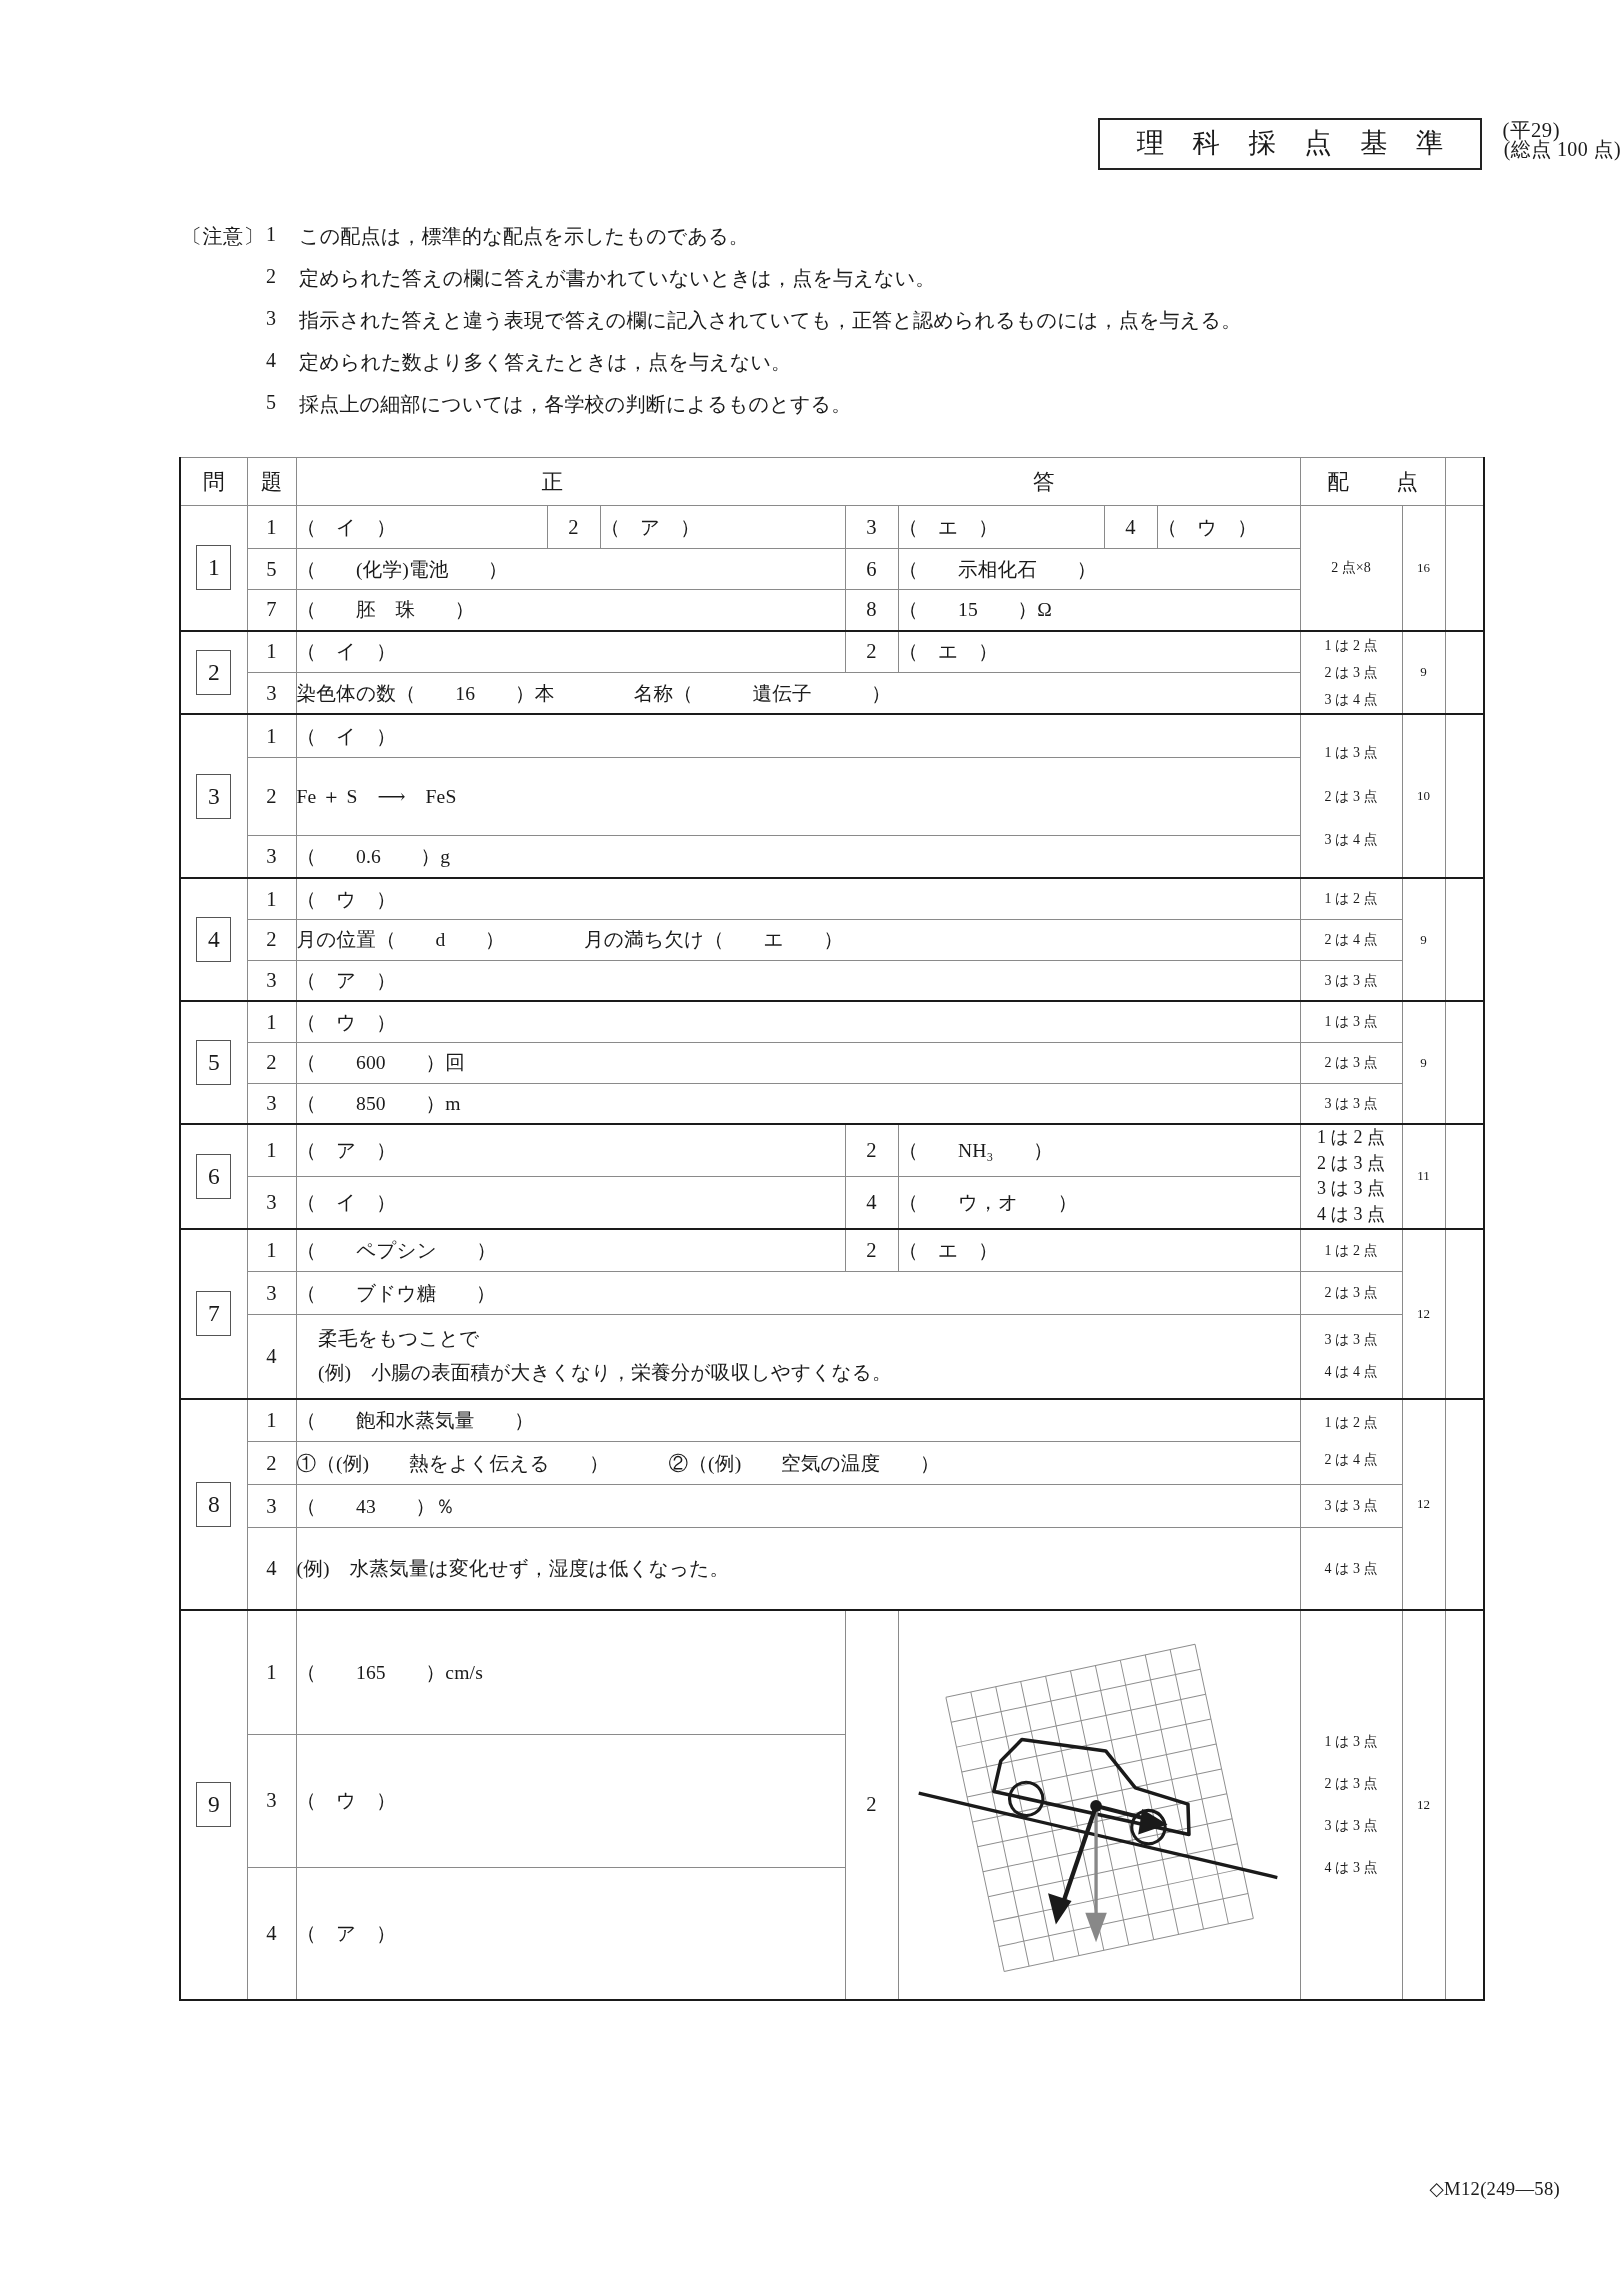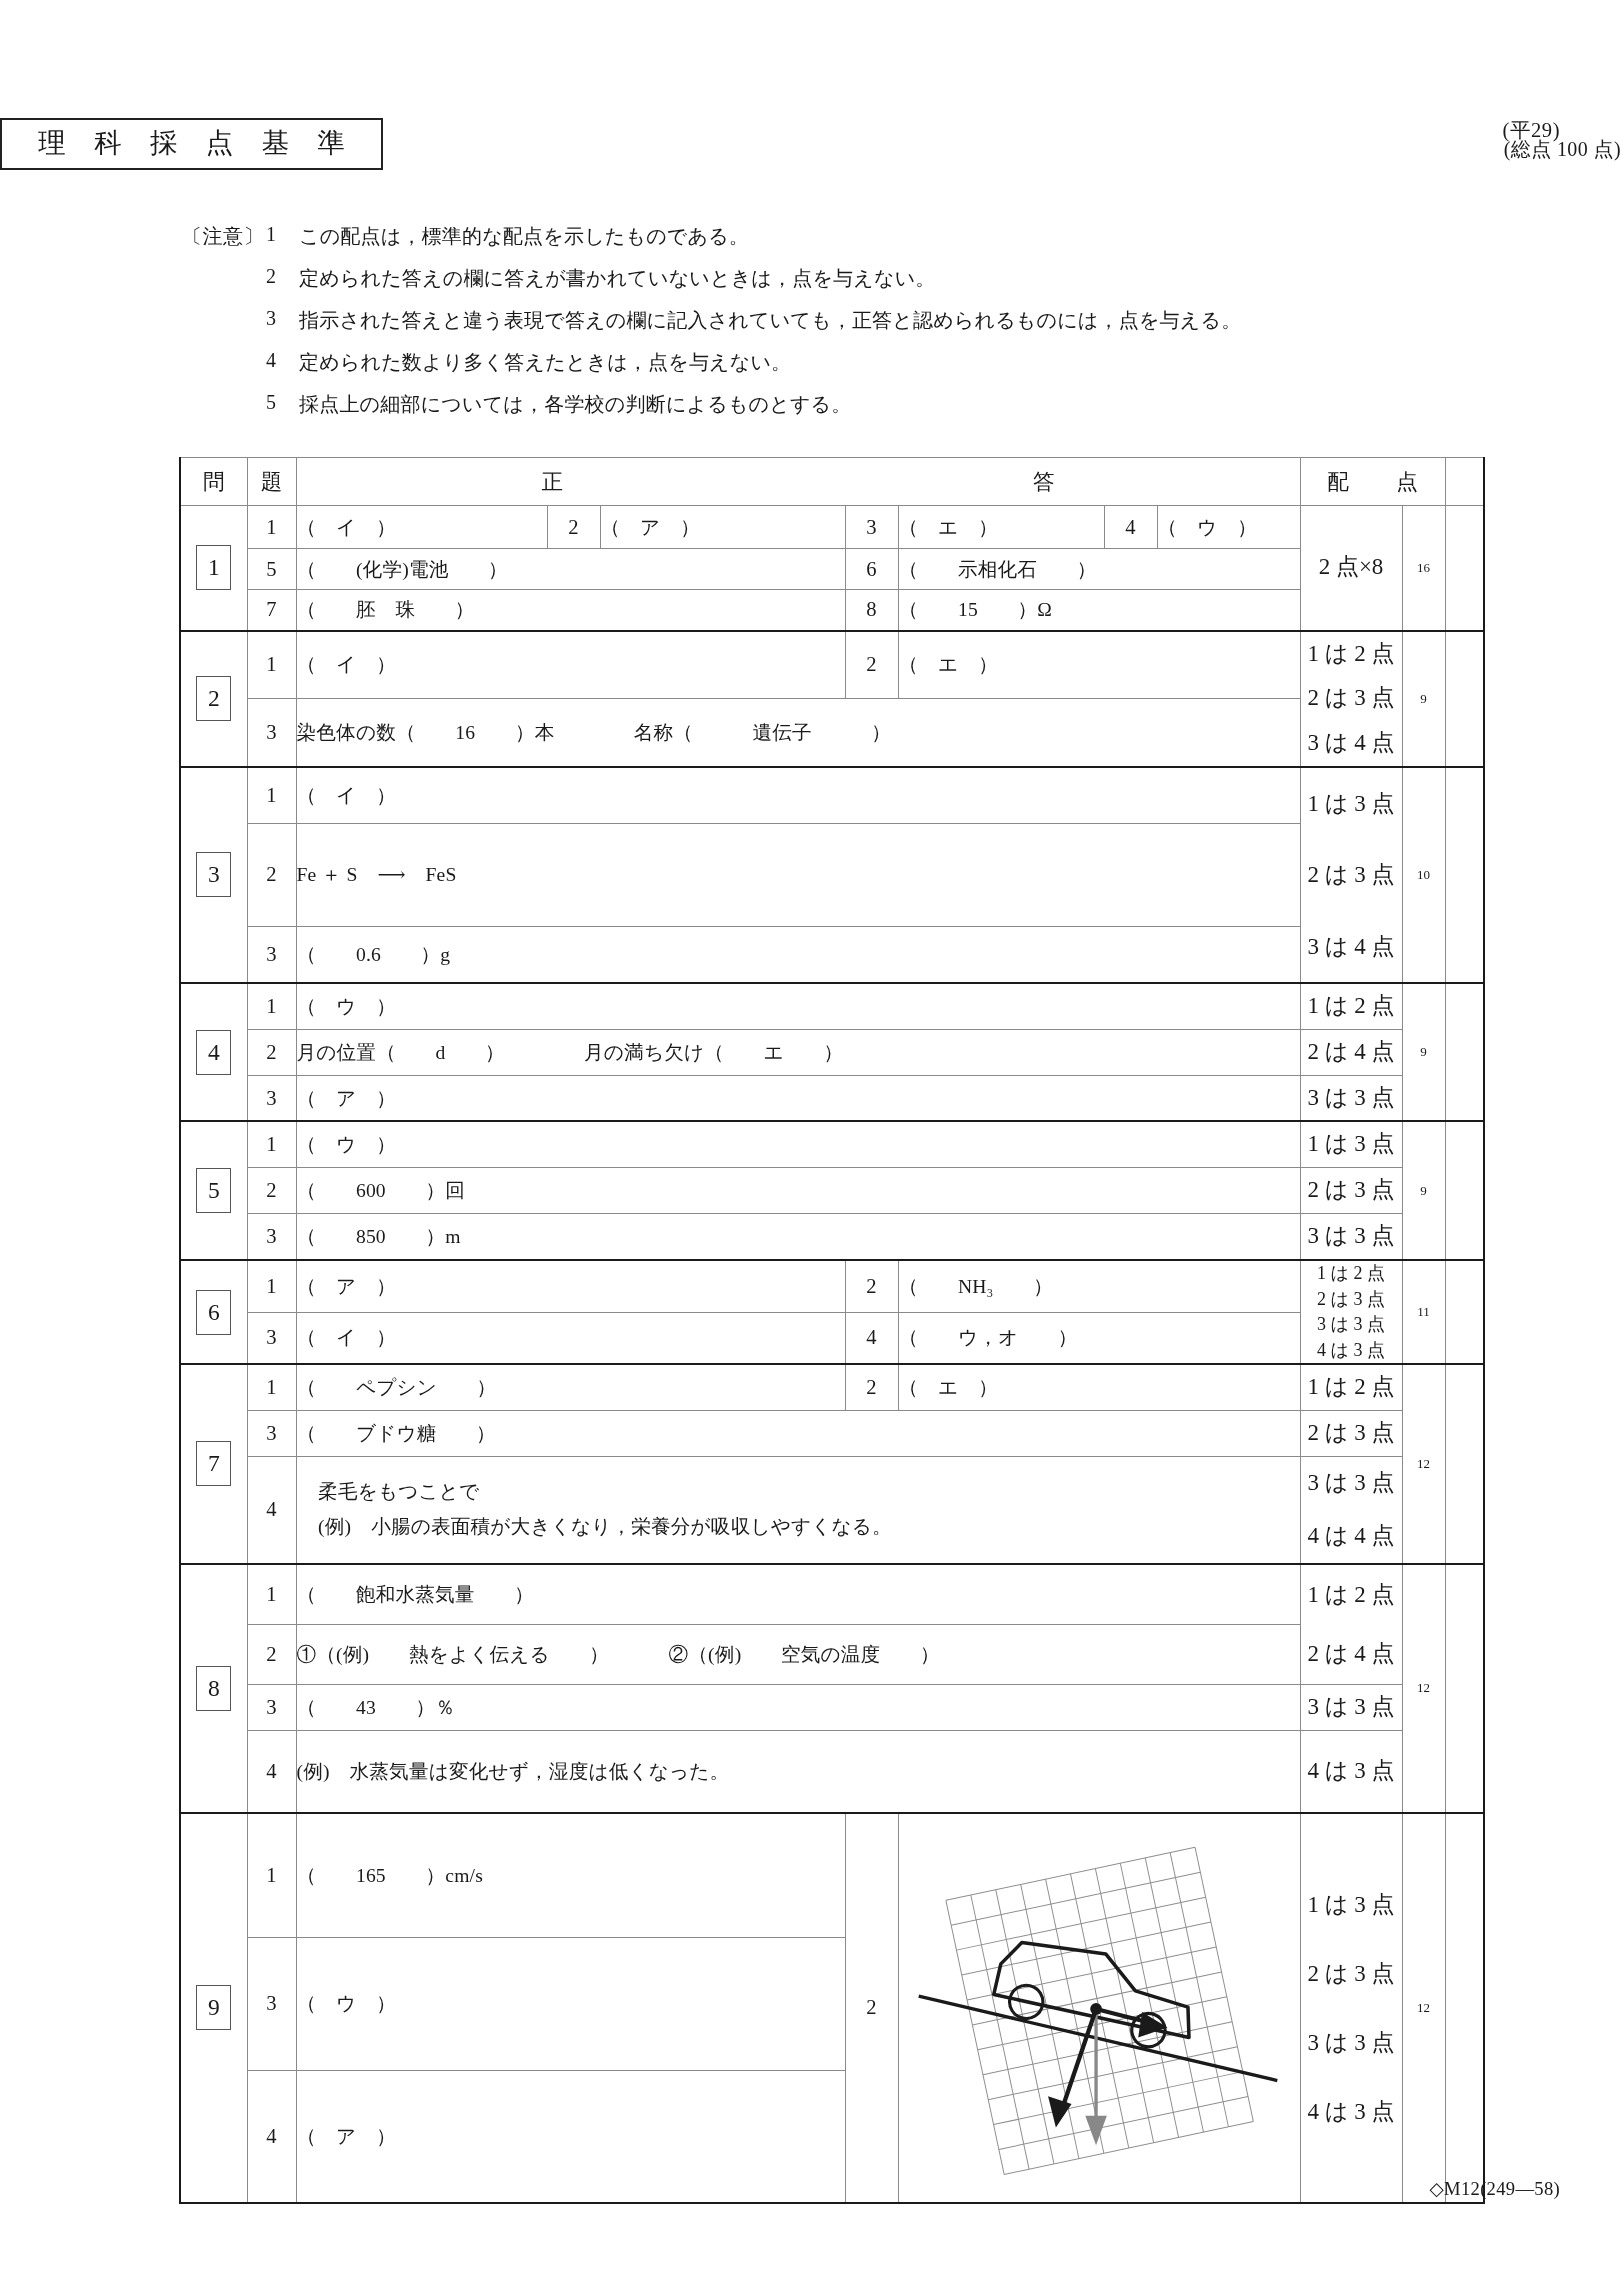--- a/index.html
+++ b/index.html
@@ -12,21 +12,21 @@
   }
   .page{position:absolute;inset:0;}
 
   
   .era-mark{
     position:absolute;right:61px;top:116px;
     font-size:20.6px;letter-spacing:0.5px;
   }
   .title-wrap{
     position:absolute;left:0;right:0;top:118px;
-    display:flex;justify-content:space-between;align-items:baseline;
+    display:flex;justify-content:flex-end;align-items:baseline;
   }
   .title-box{
     border:2.5px solid #222;
     padding:8.8px 25.5px 10.8px 25.5px;
     font-size:27.4px;
     letter-spacing:10.8px;
     text-indent:10.8px;
     line-height:1.05;
   }
   .title-sub{
@@ -79,21 +79,21 @@
 
   td.qnum{text-align:center;width:67px;}
   .qbox{
     display:inline-block;border:1.6px solid #555;
     width:33px;height:43px;line-height:43px;text-align:center;
     font-size:23.5px;
   }
   td.sub{text-align:center;width:49px;font-size:20.6px;}
   td.ans{padding-left:21.6px;letter-spacing:0.2px;}
   td.mini{text-align:center;width:53px;font-size:20.6px;}
-  td.alloc{width:102px;text-align:center;line-height:1.95;font-size:23px;}
+  td.alloc{width:102px;text-align:center;line-height:1.95;font-size:14px;}
   td.total{width:43px;text-align:center;font-size:13px;}
   td.tail{width:39px;}
 
   .alloc-lines span{display:block;}
   .alloc-tight{line-height:1.45;}
 
   
   td.figcell{padding:0;text-align:center;vertical-align:middle;}
   .fig{display:block;margin:0 auto;}
 

